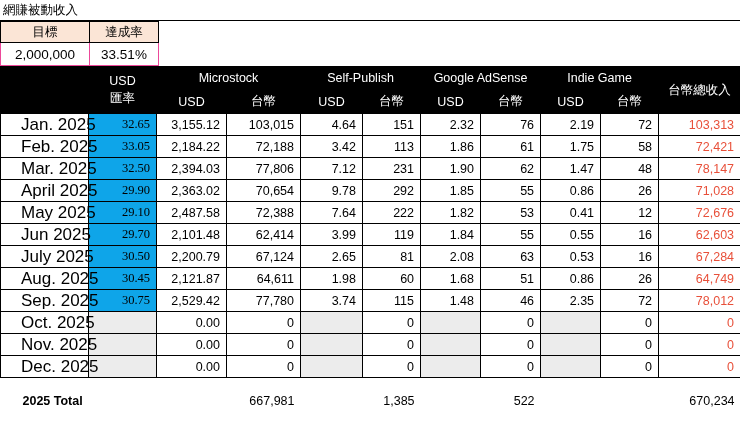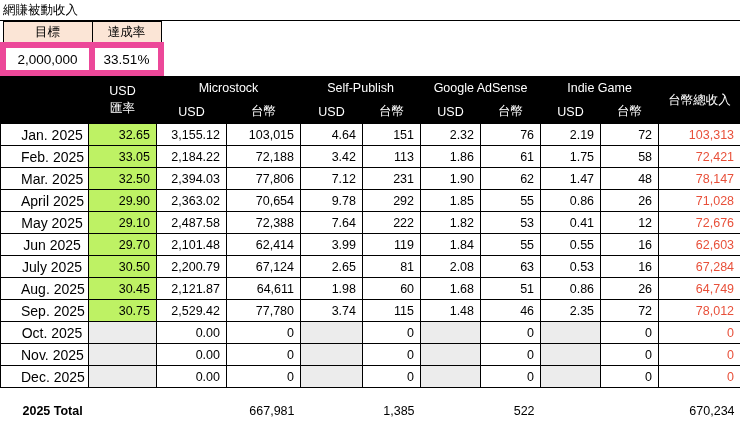--- a/index.html
+++ b/index.html
@@ -52,47 +52,47 @@
   .goal-head {
     background: #fbe5d6;
     text-align: center;
     height: 20px;
     border: 1px solid #000000;
     font-size: 12.5px;
   }
   .goal-val {
     text-align: center;
     height: 22px;
-    border: 6px solid #ec4899;
+    border: 1px solid #ec4899;
     font-size: 13.5px;
   }
 
   
   .hdr {
     background: #000000;
     color: #ffffff;
     text-align: center;
     border: 1px solid #000000;
     font-size: 12.5px;
   }
   .hdr-group { height: 22px; }
   .hdr-sub { height: 23px; }
   .hdr-usd-rate { height: 45px; line-height: 1.35; }
   .hdr-total { height: 45px; line-height: 1.35; font-size: 12.5px; }
 
   
   .rowlabel {
-    text-align: center;
+    text-align: right;
     padding-left: 20px;
-    font-size: 14px;
+    font-size: 17px;
   }
   .num { text-align: right; padding-right: 6px; font-size: 12.5px; }
   .total-col { color: #e8503a; text-align: right; padding-right: 6px; font-size: 12.5px; }
   .gray { background: #ececec; }
-  .rate-cell { background: #bef264; }
+  .rate-cell { background: #0ea5e9; font-family: Liberation Serif, serif; }
 
   .spacer-row td { height: 12px; border: none; }
 
   .foot-label {
     font-weight: bold;
     text-align: left;
     padding-left: 22px;
     font-size: 12.5px;
   }
   .foot-num { text-align: right; padding-right: 6px; font-size: 12.5px; }

